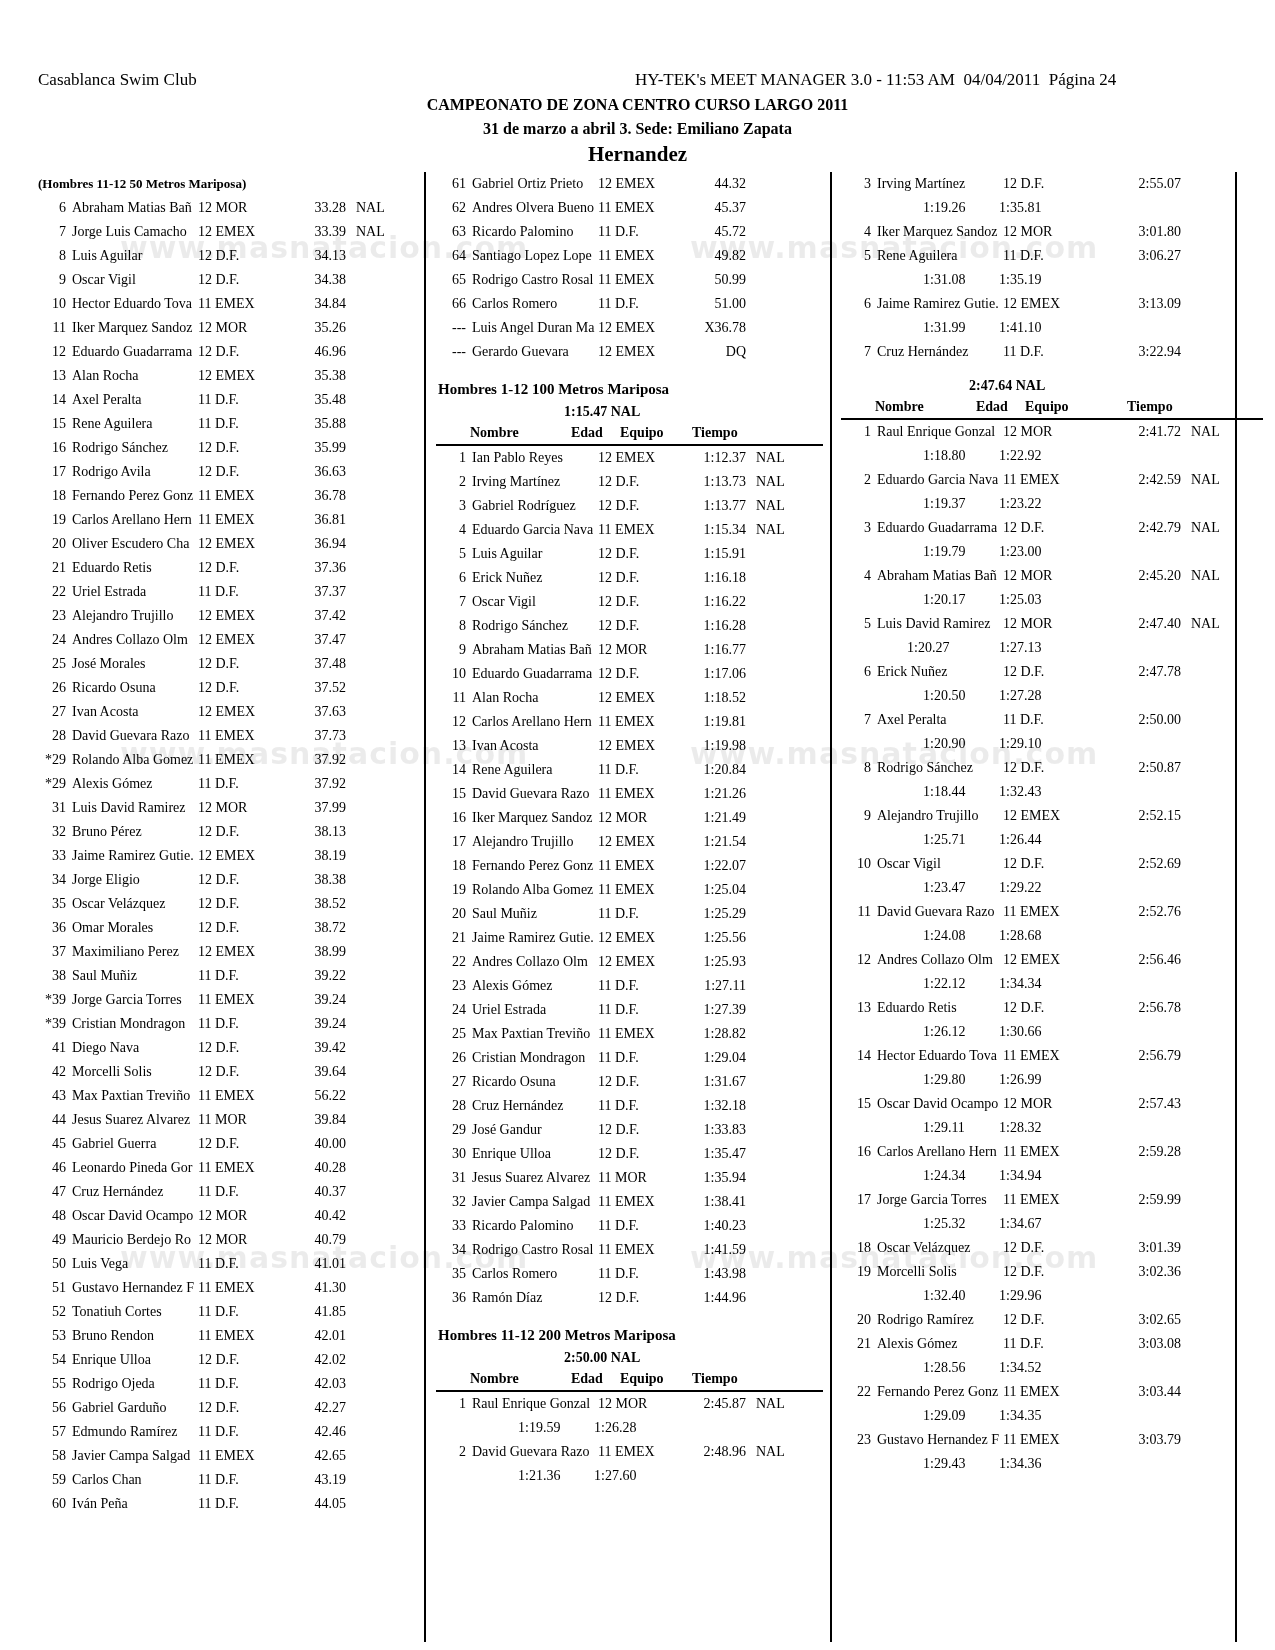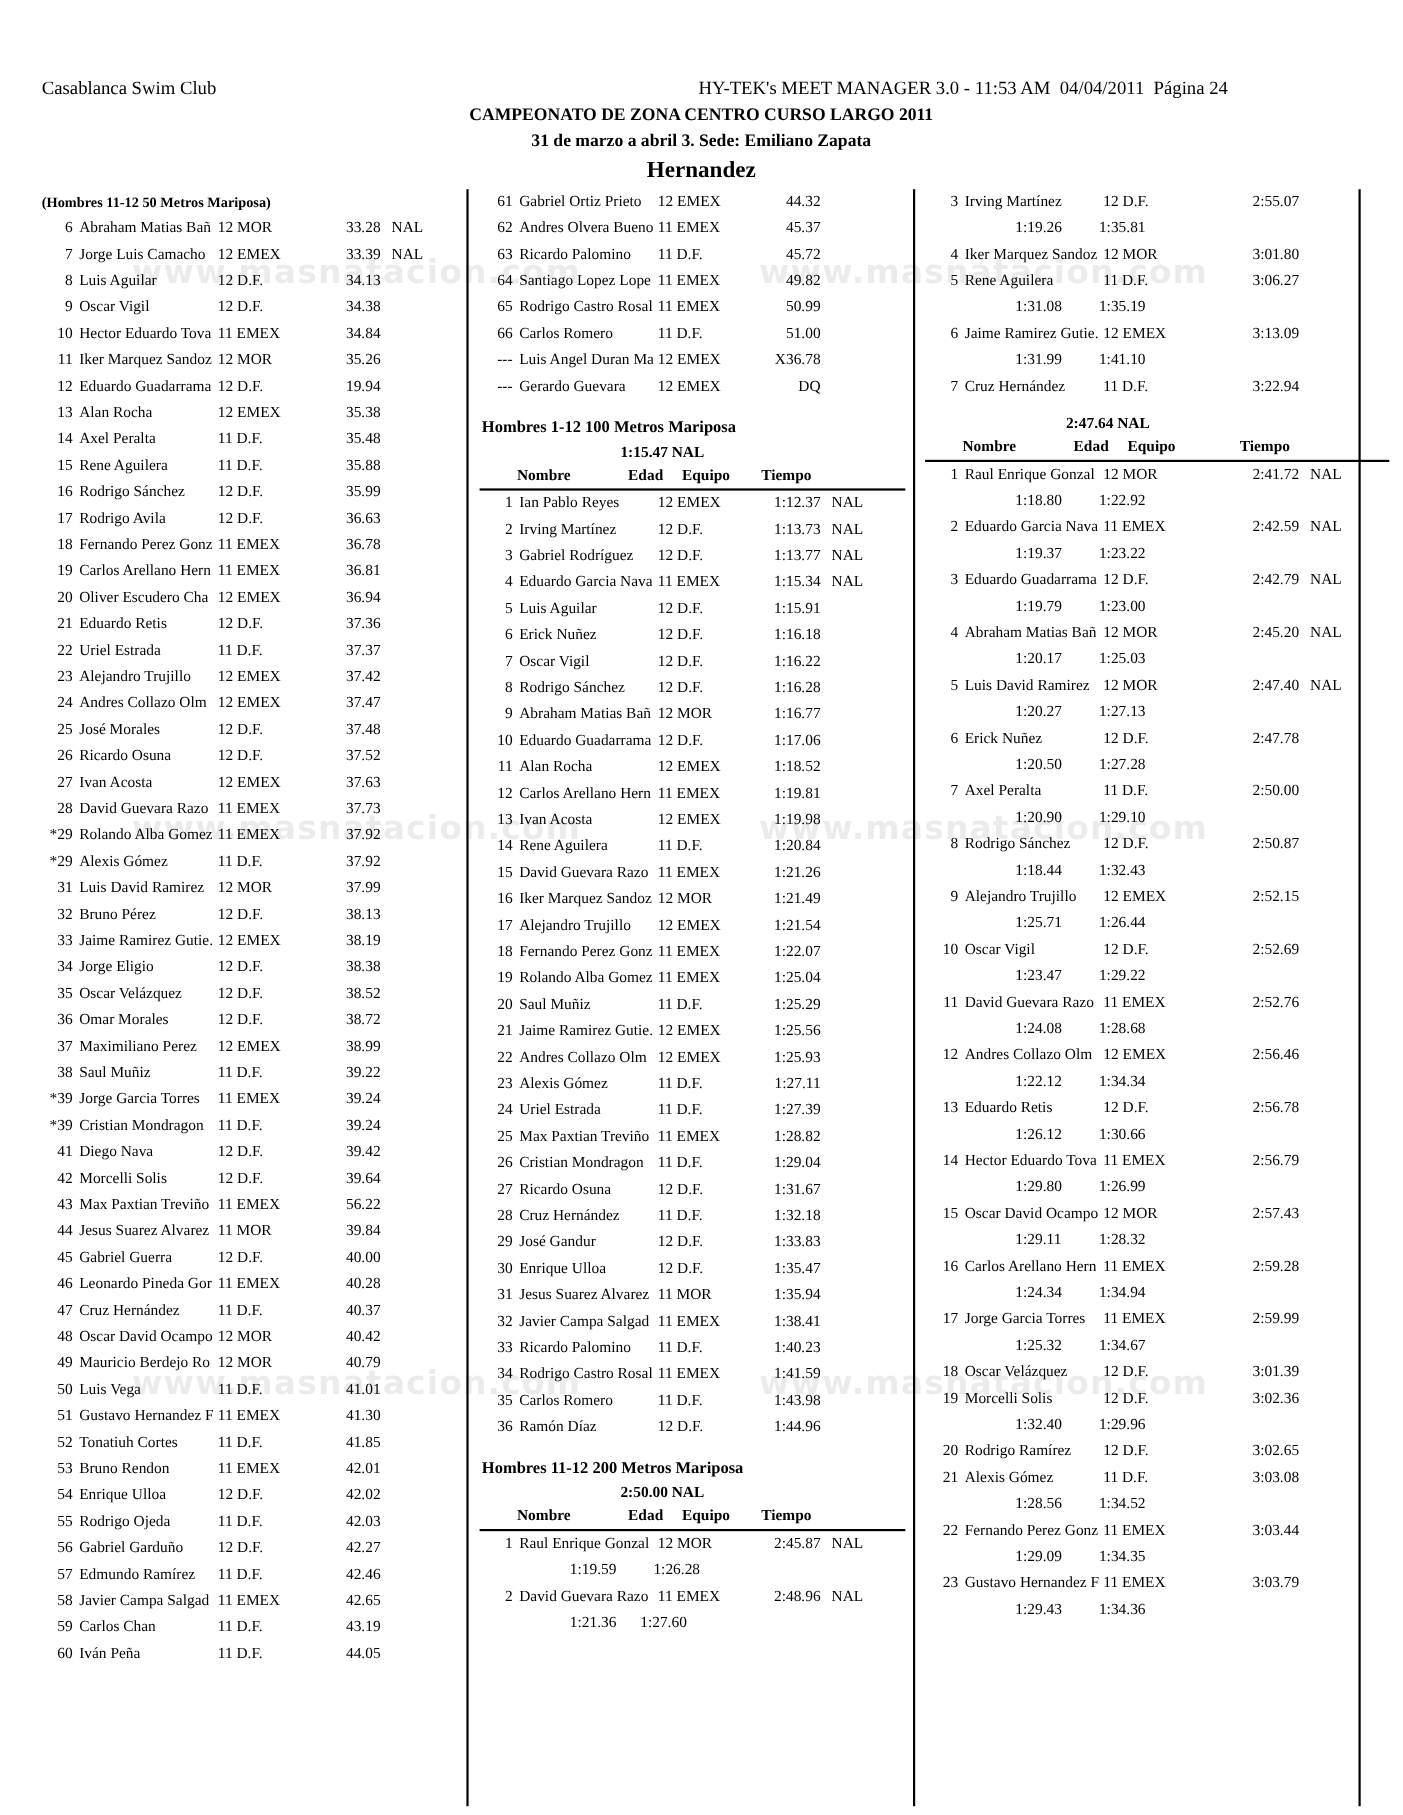--- a/index.html
+++ b/index.html
@@ -86,21 +86,21 @@
       <span class="place" style="left:0px">11</span>
       <span class="name" style="left:34px">Iker Marquez Sandoz</span>
       <span class="team" style="left:160px">12 MOR</span>
       <span class="time" style="left:238px">35.26</span>
       <span class="note" style="left:318px"></span>
     </div>
     <div class="row">
       <span class="place" style="left:0px">12</span>
       <span class="name" style="left:34px">Eduardo Guadarrama</span>
       <span class="team" style="left:160px">12 D.F.</span>
-      <span class="time" style="left:238px">19.94</span>
+      <span class="time" style="left:238px">46.96</span>
       <span class="note" style="left:318px"></span>
     </div>
     <div class="row">
       <span class="place" style="left:0px">13</span>
       <span class="name" style="left:34px">Alan Rocha</span>
       <span class="team" style="left:160px">12 EMEX</span>
       <span class="time" style="left:238px">35.38</span>
       <span class="note" style="left:318px"></span>
     </div>
     <div class="row">
@@ -774,21 +774,21 @@
     </div>
     <div class="row">
       <span class="place" style="left:0px">2</span>
       <span class="name" style="left:34px">David Guevara Razo</span>
       <span class="team" style="left:160px">11 EMEX</span>
       <span class="time" style="left:238px">2:48.96</span>
       <span class="note" style="left:318px">NAL</span>
     </div>
     <div class="split">
       <span style="left:80px">1:21.36</span>
-      <span style="left:144px">1:27.60</span>
+      <span style="left:156px">1:27.60</span>
     </div>
   </div>
 
 <div class="col" id="col3" style="left:843px;width:420px;">
     <div class="row">
       <span class="place" style="left:0px">3</span>
       <span class="name" style="left:34px">Irving Martínez</span>
       <span class="team" style="left:160px">12 D.F.</span>
       <span class="time" style="left:268px">2:55.07</span>
       <span class="note" style="left:348px"></span>
@@ -886,21 +886,21 @@
       <span style="left:156px">1:25.03</span>
     </div>
     <div class="row">
       <span class="place" style="left:0px">5</span>
       <span class="name" style="left:34px">Luis David Ramirez</span>
       <span class="team" style="left:160px">12 MOR</span>
       <span class="time" style="left:268px">2:47.40</span>
       <span class="note" style="left:348px">NAL</span>
     </div>
     <div class="split">
-      <span style="left:80px">1:20.27</span>
+      <span style="left:64px">1:20.27</span>
       <span style="left:156px">1:27.13</span>
     </div>
     <div class="row">
       <span class="place" style="left:0px">6</span>
       <span class="name" style="left:34px">Erick Nuñez</span>
       <span class="team" style="left:160px">12 D.F.</span>
       <span class="time" style="left:268px">2:47.78</span>
       <span class="note" style="left:348px"></span>
     </div>
     <div class="split">

